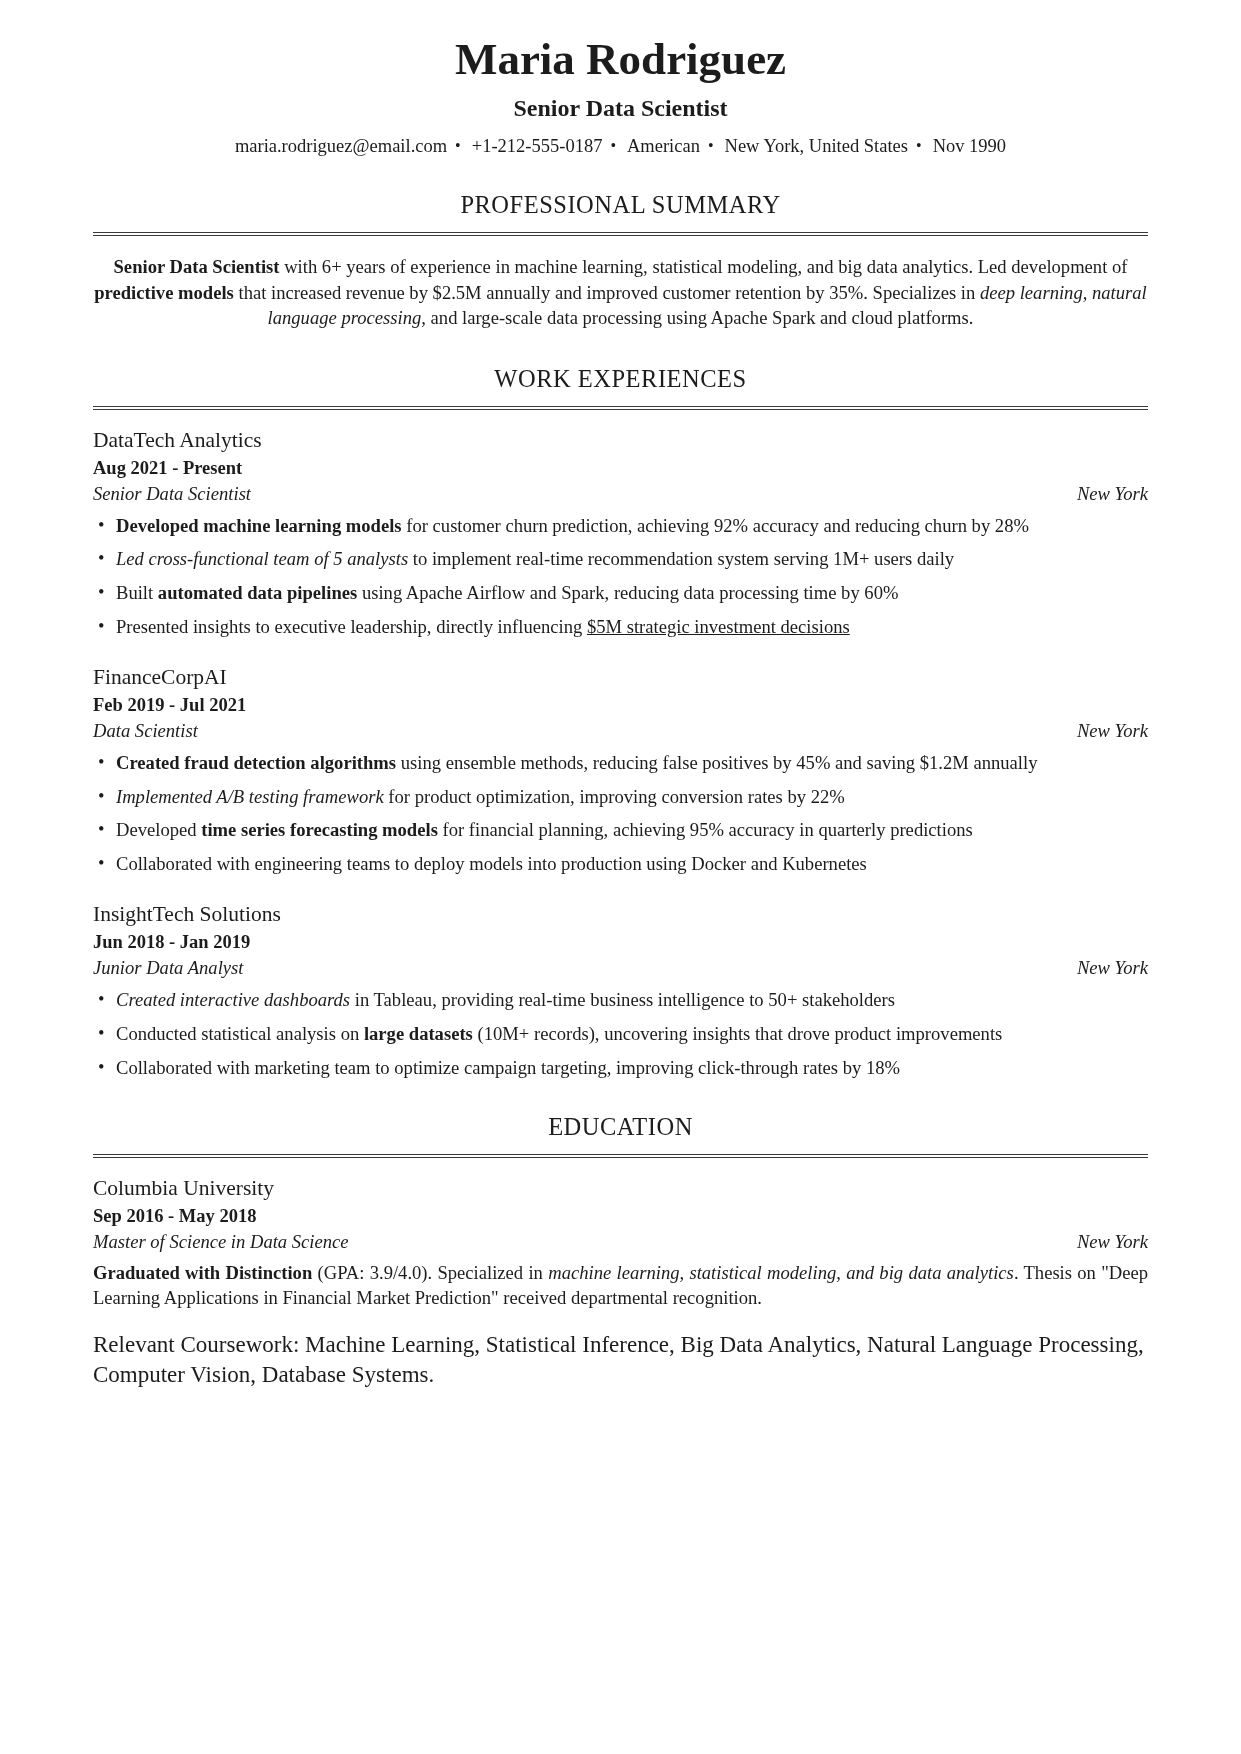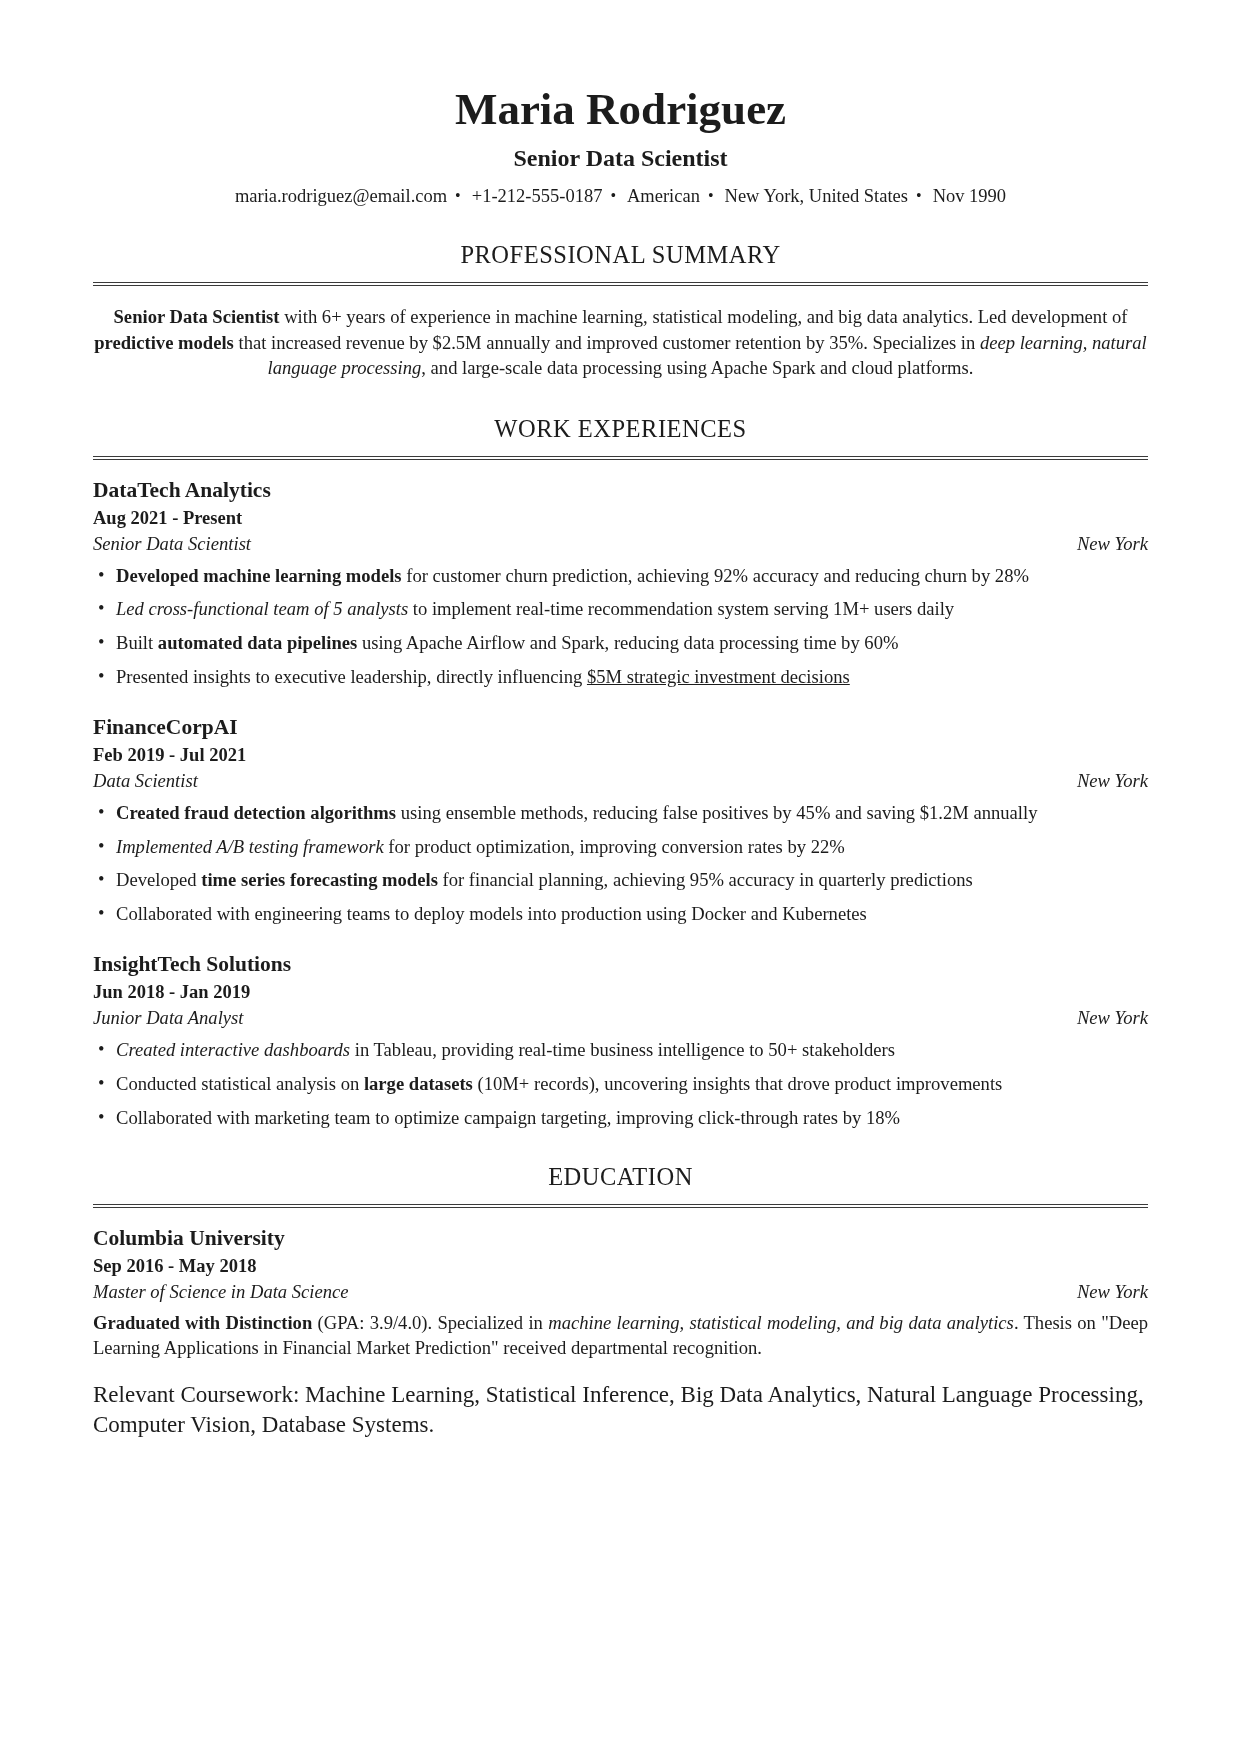--- a/index.html
+++ b/index.html
@@ -2,39 +2,39 @@
 <html><head>
 <meta charset="utf-8">
 <style>
   html, body { margin: 0; padding: 0; background: #ffffff; }
   body {
     width: 1241px; height: 1754px;
     font-family: "Liberation Serif", serif;
     color: #1c1c1c;
     -webkit-font-smoothing: antialiased;
   }
-  .page { box-sizing: border-box; padding: 86px 93px 40px 93px; }
+  .page { box-sizing: border-box; padding: 36px 93px 40px 93px; }
 
   
   .name { text-align: center; font-size: 45px; font-weight: bold; margin: 0; line-height: 1.05; }
   .job-title { text-align: center; font-size: 24px; font-weight: bold; margin: 12px 0 0; }
   .contact-line { text-align: center; font-size: 18.5px; margin-top: 14px; white-space: nowrap; }
   .sep { display: inline-block; margin: 0 11px 0 8px; font-size: 16px; position: relative; top: -1px; }
 
   
   .section { margin-top: 34px; }
   .section-heading { text-align: center; font-size: 24.5px; font-weight: normal; letter-spacing: 0.5px; margin: 0 0 13px; }
   .rule { border: 0; border-top: 4px double #3a3a3a; margin: 0 0 18px; }
 
   .summary-text { font-size: 18.6px; line-height: 1.37; text-align: center; margin: 0; }
 
   
   .job { margin-top: 26px; }
   .job:first-of-type { margin-top: 2px; }
-  .company { font-size: 21.5px; font-weight: bold; margin: 0; }
+  .company { font-size: 21.5px; font-weight: normal; margin: 0; }
   .dates { font-size: 18.5px; font-weight: bold; margin-top: 5px; }
   .role-line { display: flex; justify-content: space-between; font-style: italic; font-size: 18.6px; margin-top: 4px; }
   .bullets { list-style: none; margin: 9px 0 0; padding: 0; }
   .bullets li { position: relative; padding-left: 23px; margin-bottom: 10px; font-size: 18.6px; line-height: 1.28; }
   .bullets li::before { content: "\2022"; position: absolute; left: 5px; top: -1px; }
 
   
   .edu-desc { font-size: 18.6px; line-height: 1.33; margin: 8px 0 0; text-align: justify; }
   .edu-coursework { font-size: 23px; line-height: 1.33; margin: 19px 0 0; }
 

